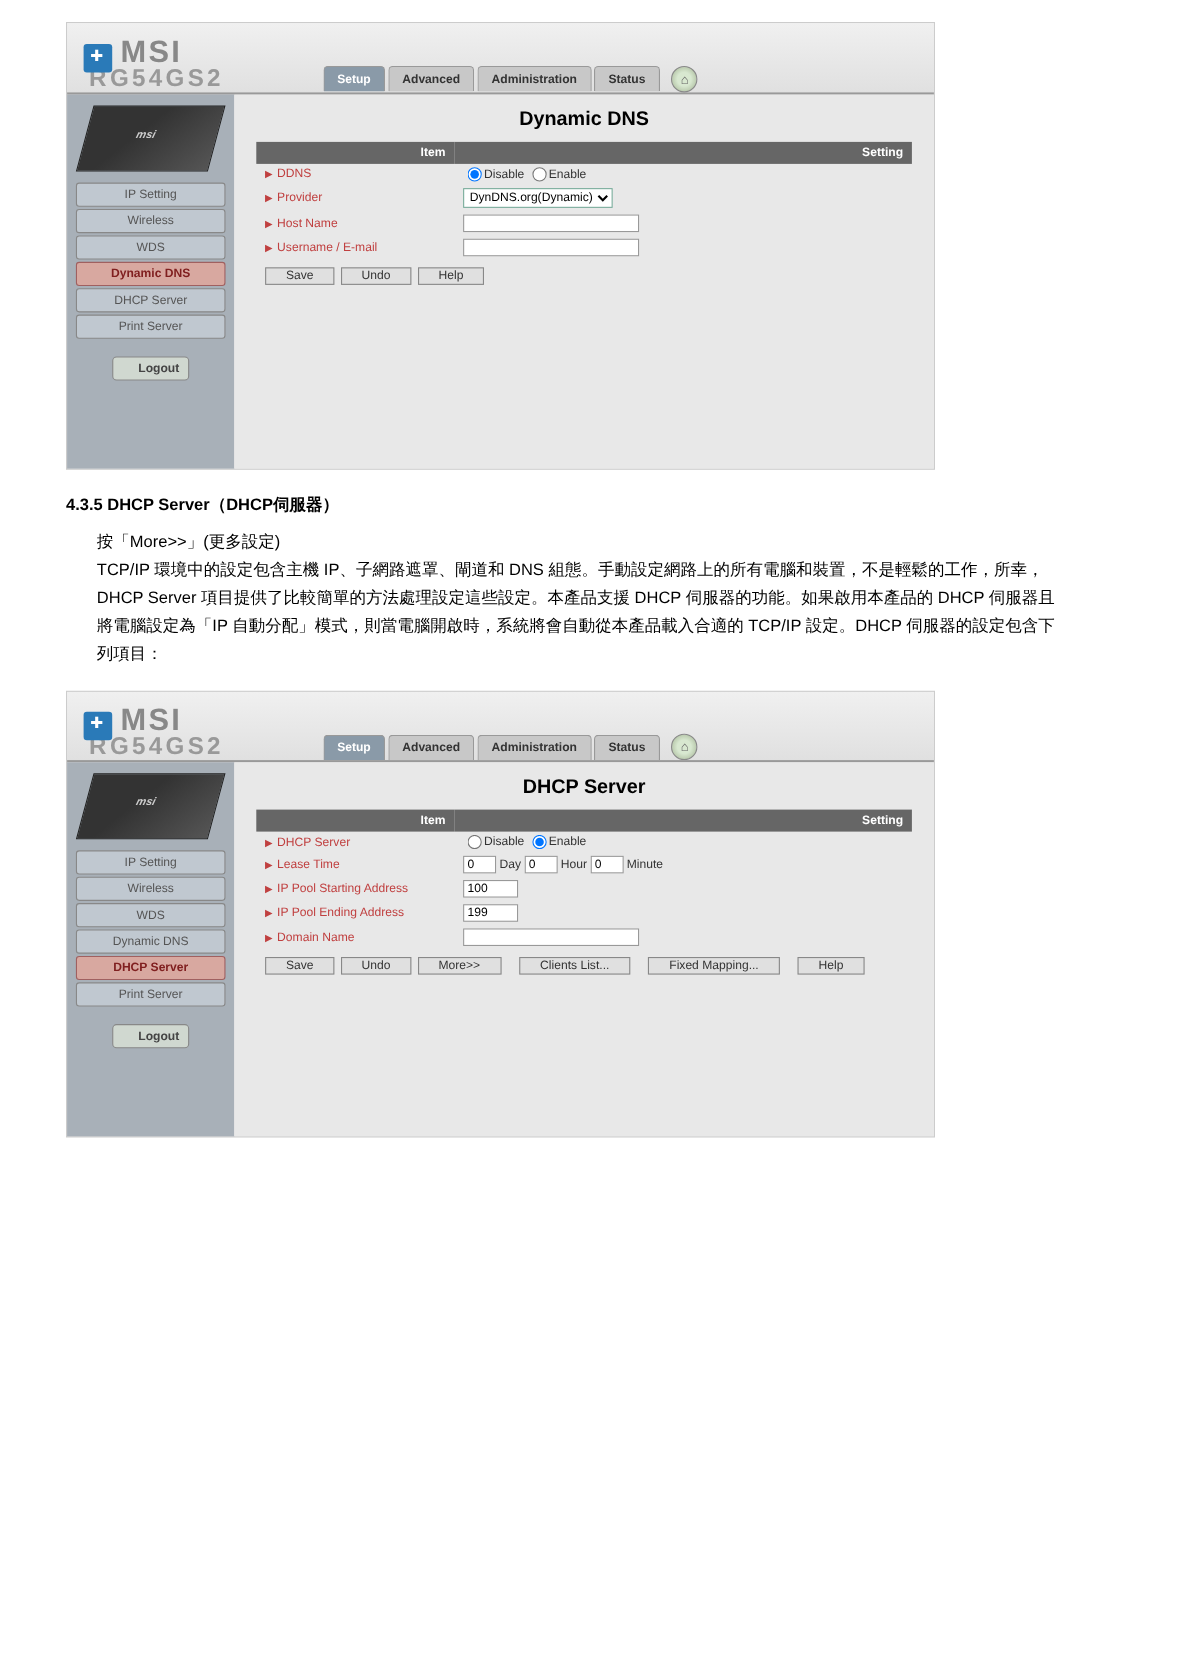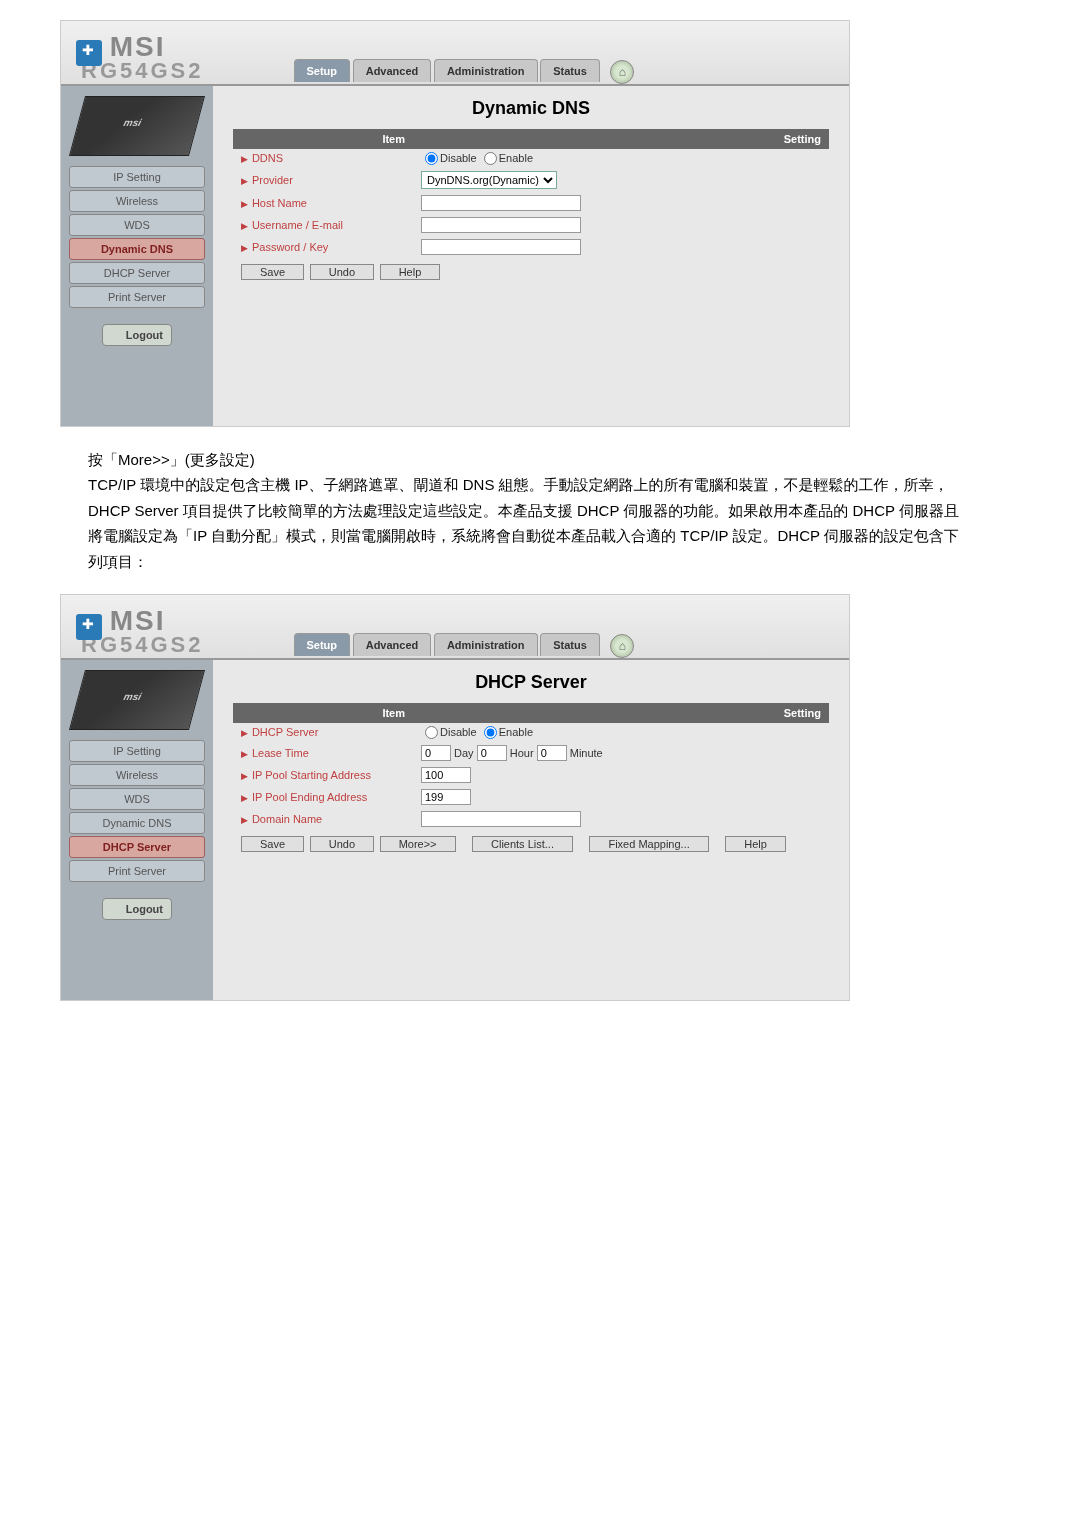--- a/index.html
+++ b/index.html
@@ -268,36 +268,33 @@
           <td><select><option>DynDNS.org(Dynamic)</option></select></td>
         </tr>
         <tr>
           <td>Host Name</td>
           <td><input type="text" class="md" style=""></td>
         </tr>
         <tr>
           <td>Username / E-mail</td>
           <td><input type="text" class="md" style=""></td>
         </tr>
-        <tr>
-          <td>Password / Key</td>
-          <td><input type="text" class="md" style=""></td>
-        </tr>
       </tbody>
         </table>
       <div class="btn-row">
         <span class="btn">Save</span>
         <span class="btn">Undo</span>
         <span class="btn">Help</span>
       </div>
     </div>
   </div>
 </div>
 
 <div class="text-block">
+  <div class="section-heading">4.3.5 DHCP Server（DHCP伺服器）</div>
   <div class="indent">按「More&gt;&gt;」(更多設定)</div>
   <div class="indent">TCP/IP 環境中的設定包含主機 IP、子網路遮罩、閘道和 DNS 組態。手動設定網路上的所有電腦和裝置，不是輕鬆的工作，所幸，DHCP Server 項目提供了比較簡單的方法處理設定這些設定。本產品支援 DHCP 伺服器的功能。如果啟用本產品的 DHCP 伺服器且將電腦設定為「IP 自動分配」模式，則當電腦開啟時，系統將會自動從本產品載入合適的 TCP/IP 設定。DHCP 伺服器的設定包含下列項目：</div>
 </div>
 
 <div class="screenshot">
   <div class="header-area">
     <div>
       <span class="logo-icon"></span>
       <span class="logo">MSI</span>
     </div>

